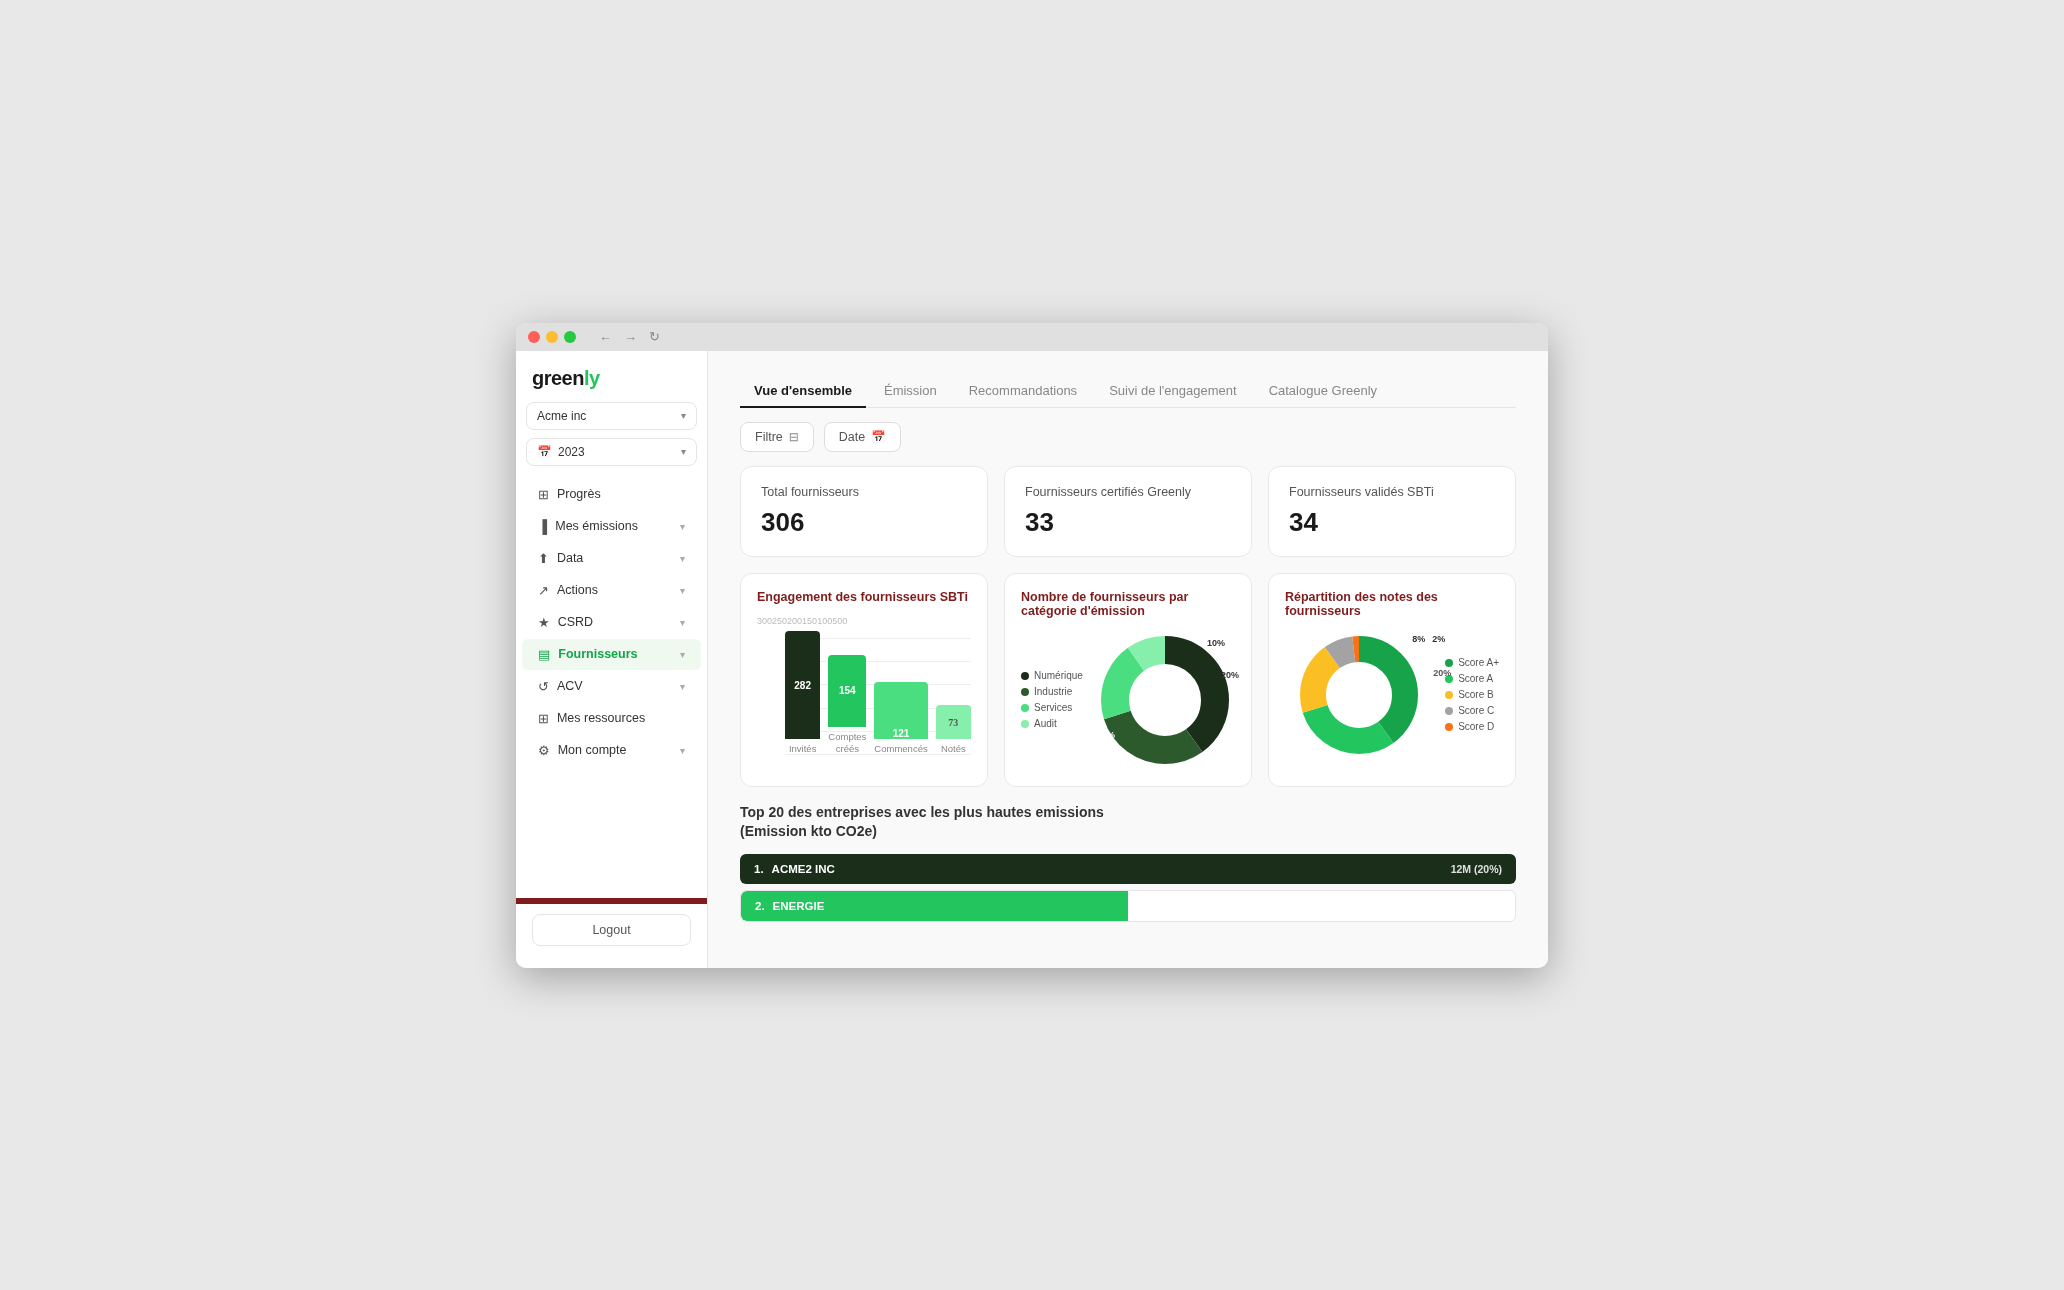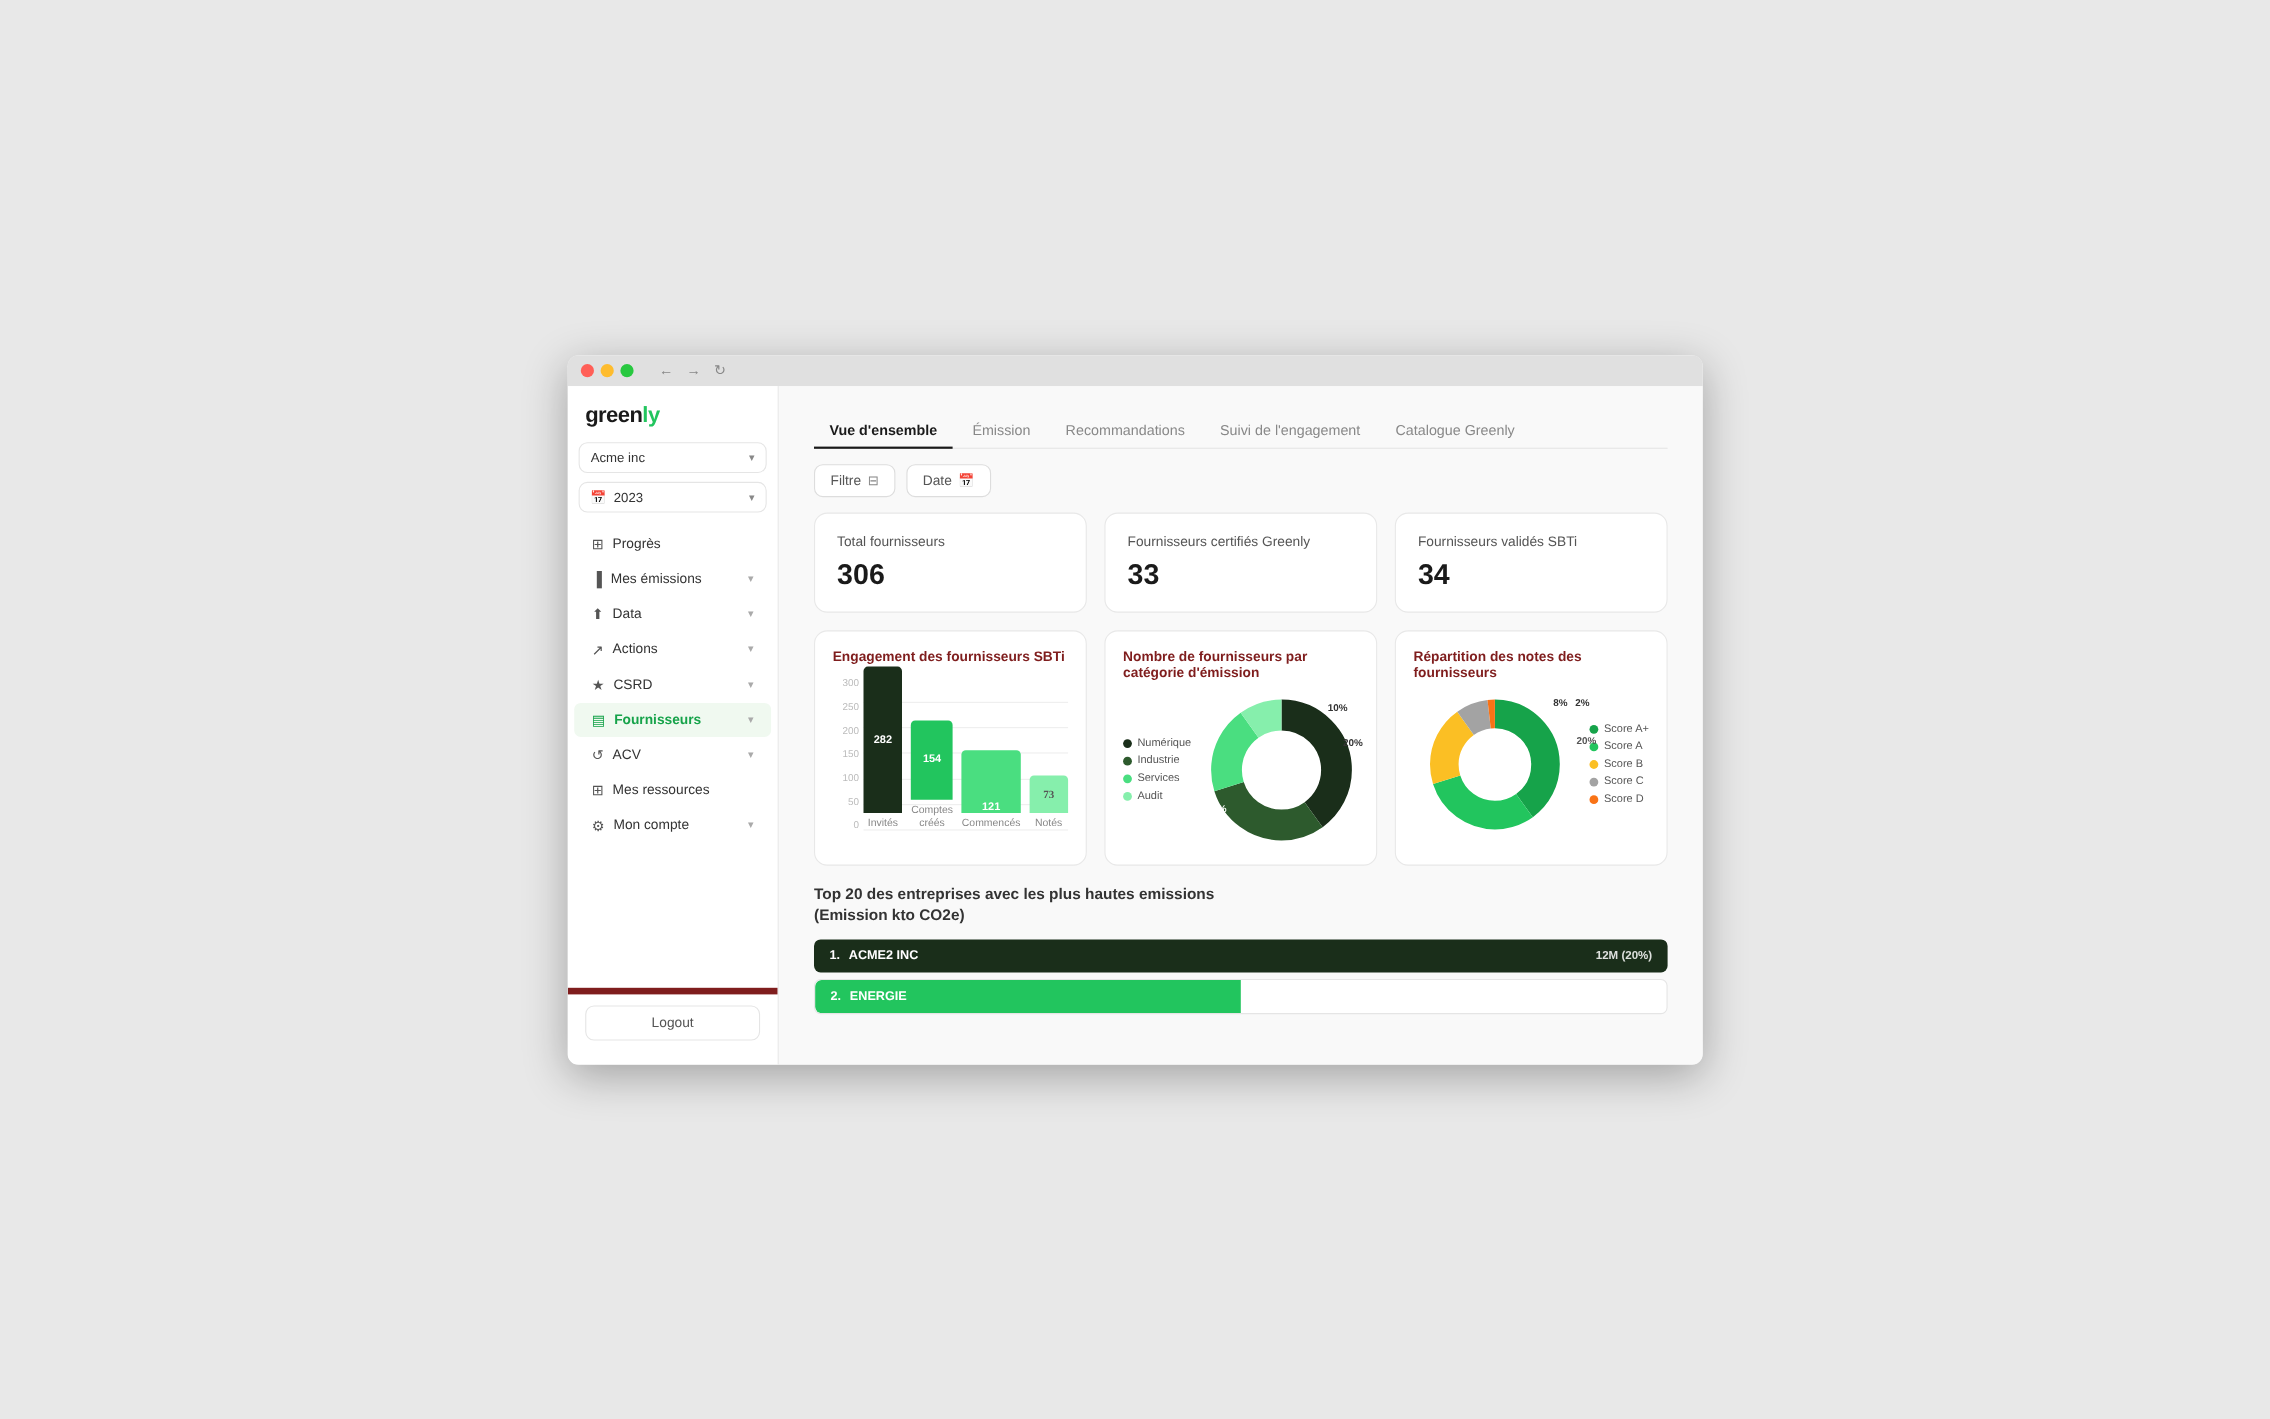--- a/index.html
+++ b/index.html
@@ -216,41 +216,41 @@
           <div class="stat-value">34</div>
         </div>
       </div>
 
       <div class="charts-row">
 
         <div class="chart-card">
           <div class="chart-title">Engagement des fournisseurs SBTi</div>
           <div class="bar-chart">
             <div style="display:flex; align-items:flex-end; gap:0;">
-              <div style="display:flex;flex-direction:column;justify-content:space-between;height:140px;width:28px;text-align:right;font-size:9px;color:#bbb;padding-right:4px;flex-shrink:0;">
+              <div style="display:flex;flex-direction:row;justify-content:space-between;height:140px;width:28px;text-align:right;font-size:9px;color:#bbb;padding-right:4px;flex-shrink:0;">
                 <span>300</span>
                 <span>250</span>
                 <span>200</span>
                 <span>150</span>
                 <span>100</span>
                 <span>50</span>
                 <span>0</span>
               </div>
               <div style="flex:1;position:relative;">
                 <div style="position:absolute;top:0;left:0;right:0;bottom:0;display:flex;flex-direction:column;justify-content:space-between;pointer-events:none;">
                   <div style="border-bottom:1px solid #eee;flex:1;"></div>
                   <div style="border-bottom:1px solid #eee;flex:1;"></div>
                   <div style="border-bottom:1px solid #eee;flex:1;"></div>
                   <div style="border-bottom:1px solid #eee;flex:1;"></div>
                   <div style="border-bottom:1px solid #eee;flex:1;"></div>
                   <div style="border-bottom:1px solid #eee;flex:1;"></div>
                 </div>
                 <div style="display:flex;align-items:flex-end;height:140px;gap:8px;padding-bottom:0;">
                   <div class="bar-group">
-                    <div class="bar" style="background:#1a2e1a;height:133px;">
+                    <div class="bar" style="background:#1a2e1a;height:108px;">
                         <span class="bar-value">282</span>
                       </div>
                     <div class="bar-label">Invités</div>
                   </div>
                   <div class="bar-group">
                     <div class="bar" style="background:#22c55e;height:72px;">
                         <span class="bar-value">154</span>
                       </div>
                     <div class="bar-label">Comptes<br>créés</div>
                   </div>

